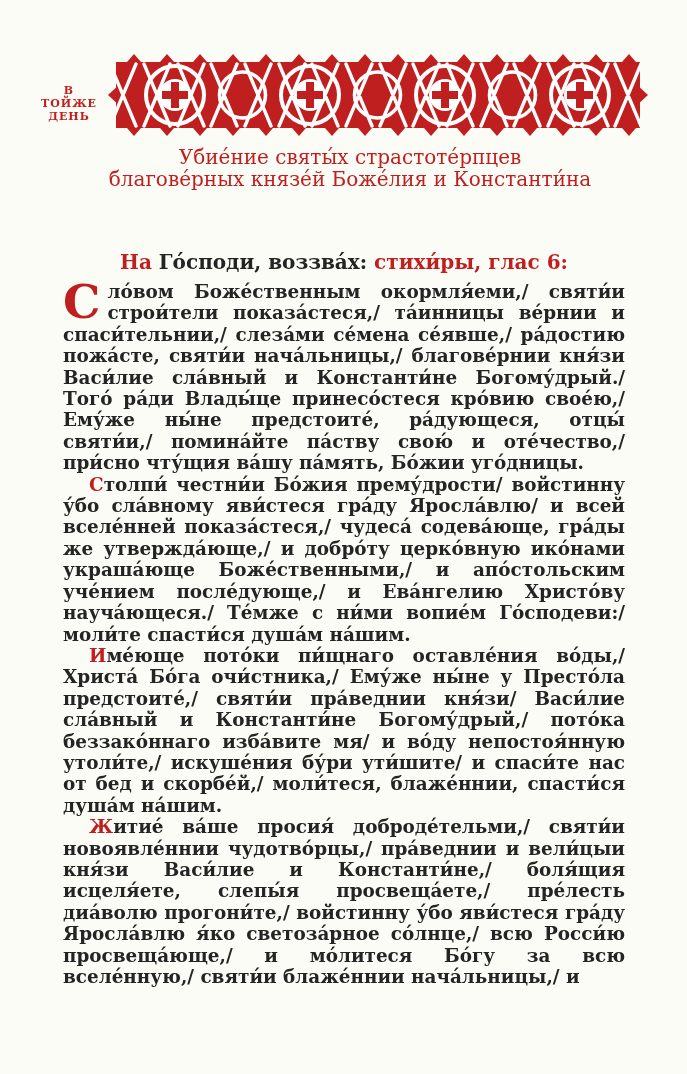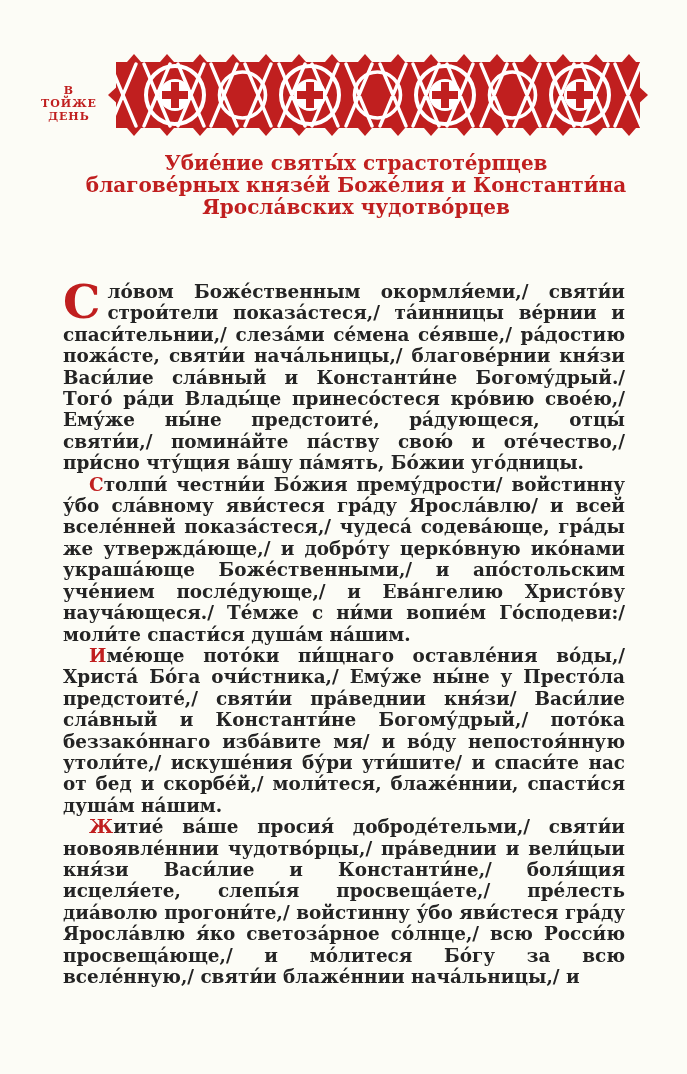--- a/index.html
+++ b/index.html
@@ -17,23 +17,23 @@
   }
   .margin-note{
     position:absolute;left:34px;top:84px;width:70px;
     text-align:center;color:var(--red);
     font-weight:bold;font-size:11px;line-height:13px;letter-spacing:1px;
   }
   .ornament{
     position:absolute;left:108px;top:52px;width:540px;height:86px;
   }
   .title{
-    position:absolute;left:50px;top:146px;width:600px;margin:6px;
+    position:absolute;left:50px;top:146px;width:600px;margin:0;
     text-align:center;color:var(--red);
-    font-size:20px;line-height:22px;font-weight:bold;
+    font-size:20px;line-height:22px;font-weight:normal;
   }
   .vecher{
     position:absolute;left:63px;top:227px;width:562px;
     text-align:center;color:var(--red);
     font-size:14px;font-weight:bold;letter-spacing:1px;
   }
   .rubric{
     position:absolute;left:63px;top:250px;width:562px;
     text-align:center;font-size:20px;font-weight:bold;color:var(--ink);
   }
@@ -134,24 +134,28 @@
         <circle cx="472" cy="43" r="16" fill="#ffffff"></circle>
         <rect x="459" y="39" width="26" height="8" fill="#c01f1f"></rect>
         <rect x="468" y="30" width="8" height="26" fill="#c01f1f"></rect>
       </g>
     </svg>
   </div>
 
   <h1 class="title">
     <span>Убие́ние святы́х страстоте́рпцев</span><br>
     <span>благове́рных князе́й Боже́лия и Константи́на</span><br>
-    <span>Яросла́вских чудотво́рцев</span>
   </h1>
 
 
+  <div class="rubric">
+    <span class="red">На</span>
+    <span>Го́споди, воззва́х:</span>
+    <span class="red">стихи́ры, глас 6:</span>
+  </div>
 
   <div class="body-text">
     <p class="para"><span class="dropcap">С</span><span>ло́вом Боже́ственным окормля́еми,/ святи́и строи́тели показа́стеся,/ та́инницы ве́рнии и спаси́тельнии,/ слеза́ми се́мена се́явше,/ ра́достию пожа́сте, святи́и нача́льницы,/ благове́рнии кня́зи Васи́лие сла́вный и Константи́не Богому́дрый./ Того́ ра́ди Влады́це принесо́стеся кро́вию свое́ю,/ Ему́же ны́не предстоите́, ра́дующеся, отцы́ святи́и,/ помина́йте па́ству свою́ и оте́чество,/ при́сно чту́щия ва́шу па́мять, Бо́жии уго́дницы.</span></p>
     <p class="para indented"><span class="red-initial">С</span><span>толпи́ честни́и Бо́жия прему́дрости/ войстинну у́бо сла́вному яви́стеся гра́ду Яросла́влю/ и всей вселе́нней показа́стеся,/ чудеса́ содева́юще, гра́ды же утвержда́юще,/ и добро́ту церко́вную ико́нами украша́юще Боже́ственными,/ и апо́стольским уче́нием после́дующе,/ и Ева́нгелию Христо́ву науча́ющеся./ Те́мже с ни́ми вопие́м Го́сподеви:/ моли́те спасти́ся душа́м на́шим.</span></p>
     <p class="para indented"><span class="red-initial">И</span><span>ме́юще пото́ки пи́щнаго оставле́ния во́ды,/ Христа́ Бо́га очи́стника,/ Ему́же ны́не у Престо́ла предстоите́,/ святи́и пра́веднии кня́зи/ Васи́лие сла́вный и Константи́не Богому́дрый,/ пото́ка беззако́ннаго изба́вите мя/ и во́ду непостоя́нную утоли́те,/ искуше́ния бу́ри ути́шите/ и спаси́те нас от бед и скорбе́й,/ моли́теся, блаже́ннии, спасти́ся душа́м на́шим.</span></p>
     <p class="para indented"><span class="red-initial">Ж</span><span>итие́ ва́ше просия́ доброде́тельми,/ святи́и новоявле́ннии чудотво́рцы,/ пра́веднии и вели́цыи кня́зи Васи́лие и Константи́не,/ боля́щия исцеля́ете, слепы́я просвеща́ете,/ пре́лесть диа́волю прогони́те,/ войстинну у́бо яви́стеся гра́ду Яросла́влю я́ко светоза́рное со́лнце,/ всю Росси́ю просвеща́юще,/ и мо́литеся Бо́гу за всю вселе́нную,/ святи́и блаже́ннии нача́льницы,/ и</span></p>
   </div>
 
 </div>
 

